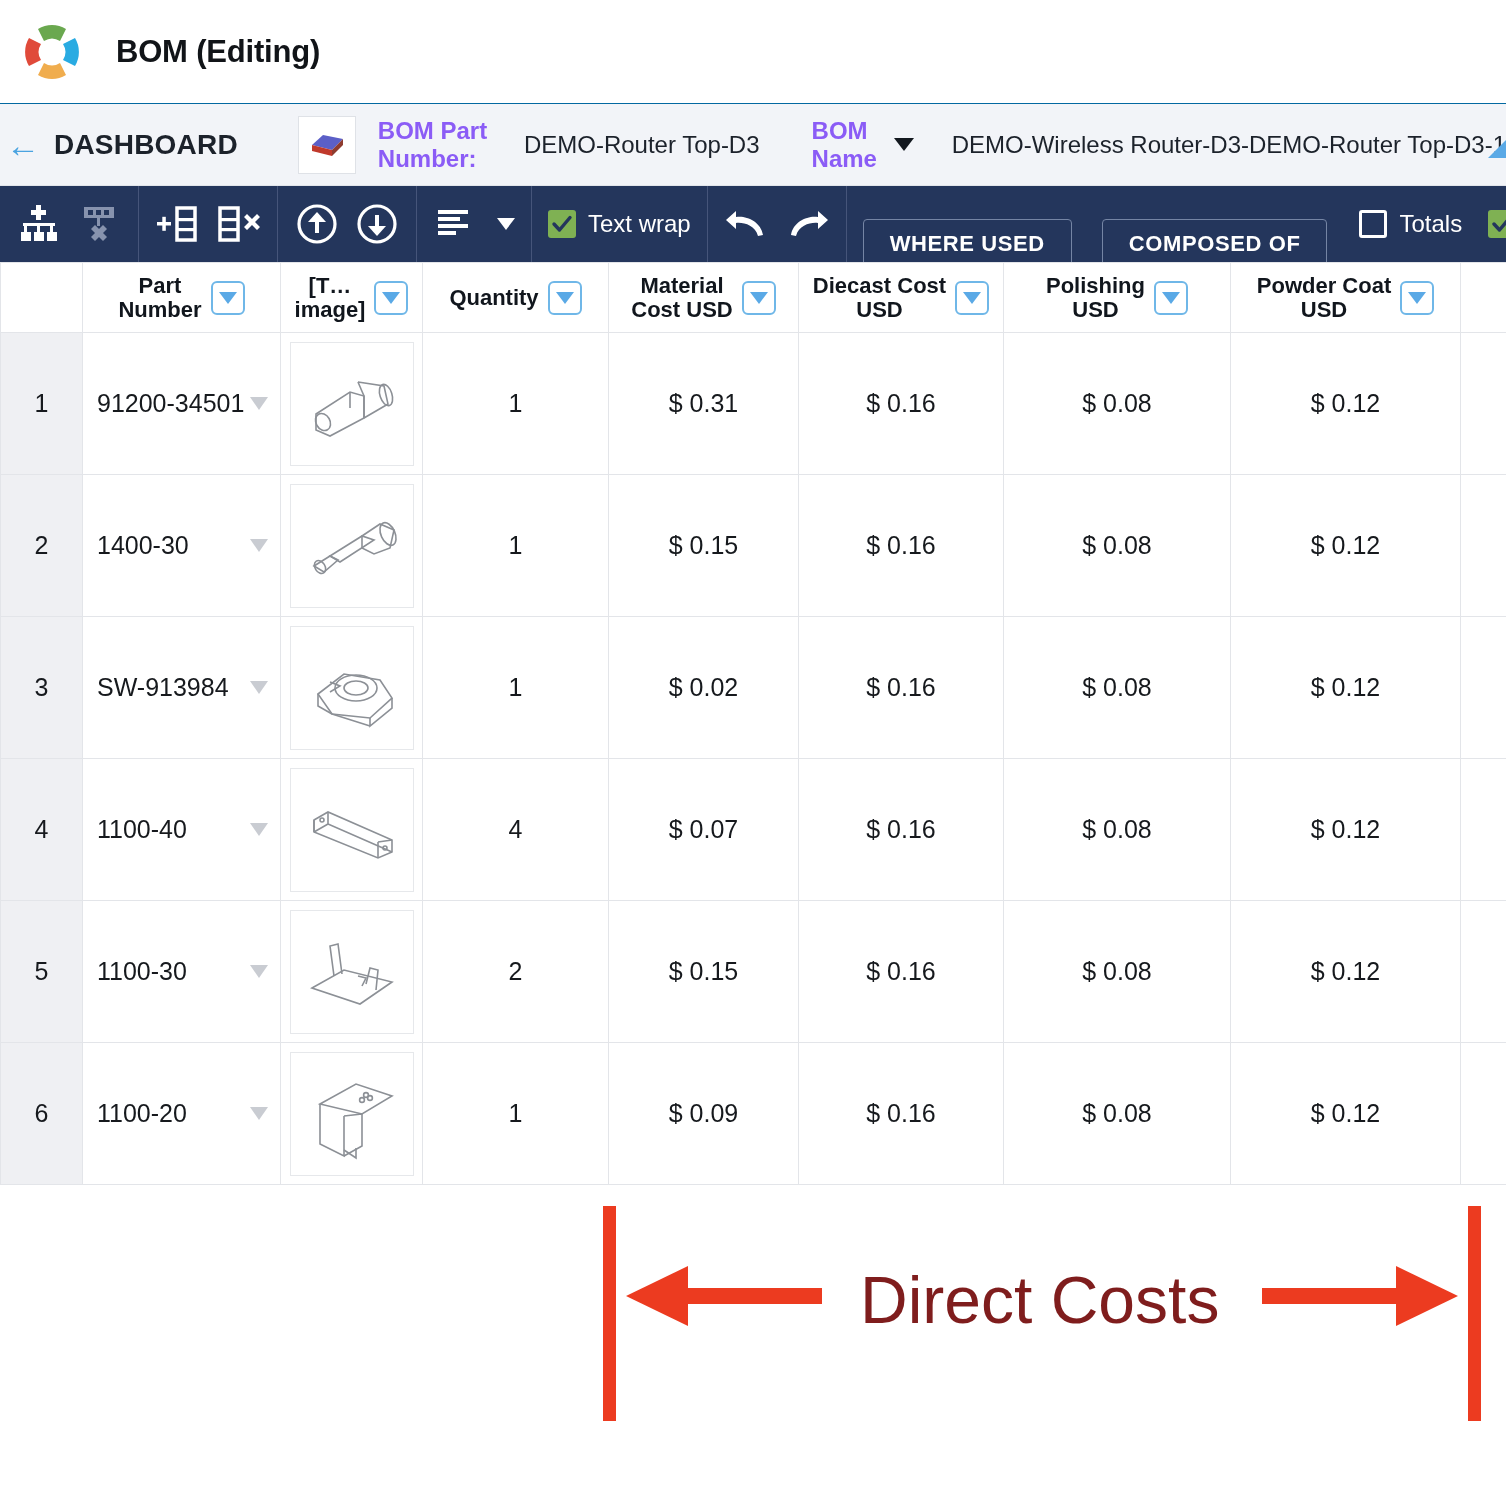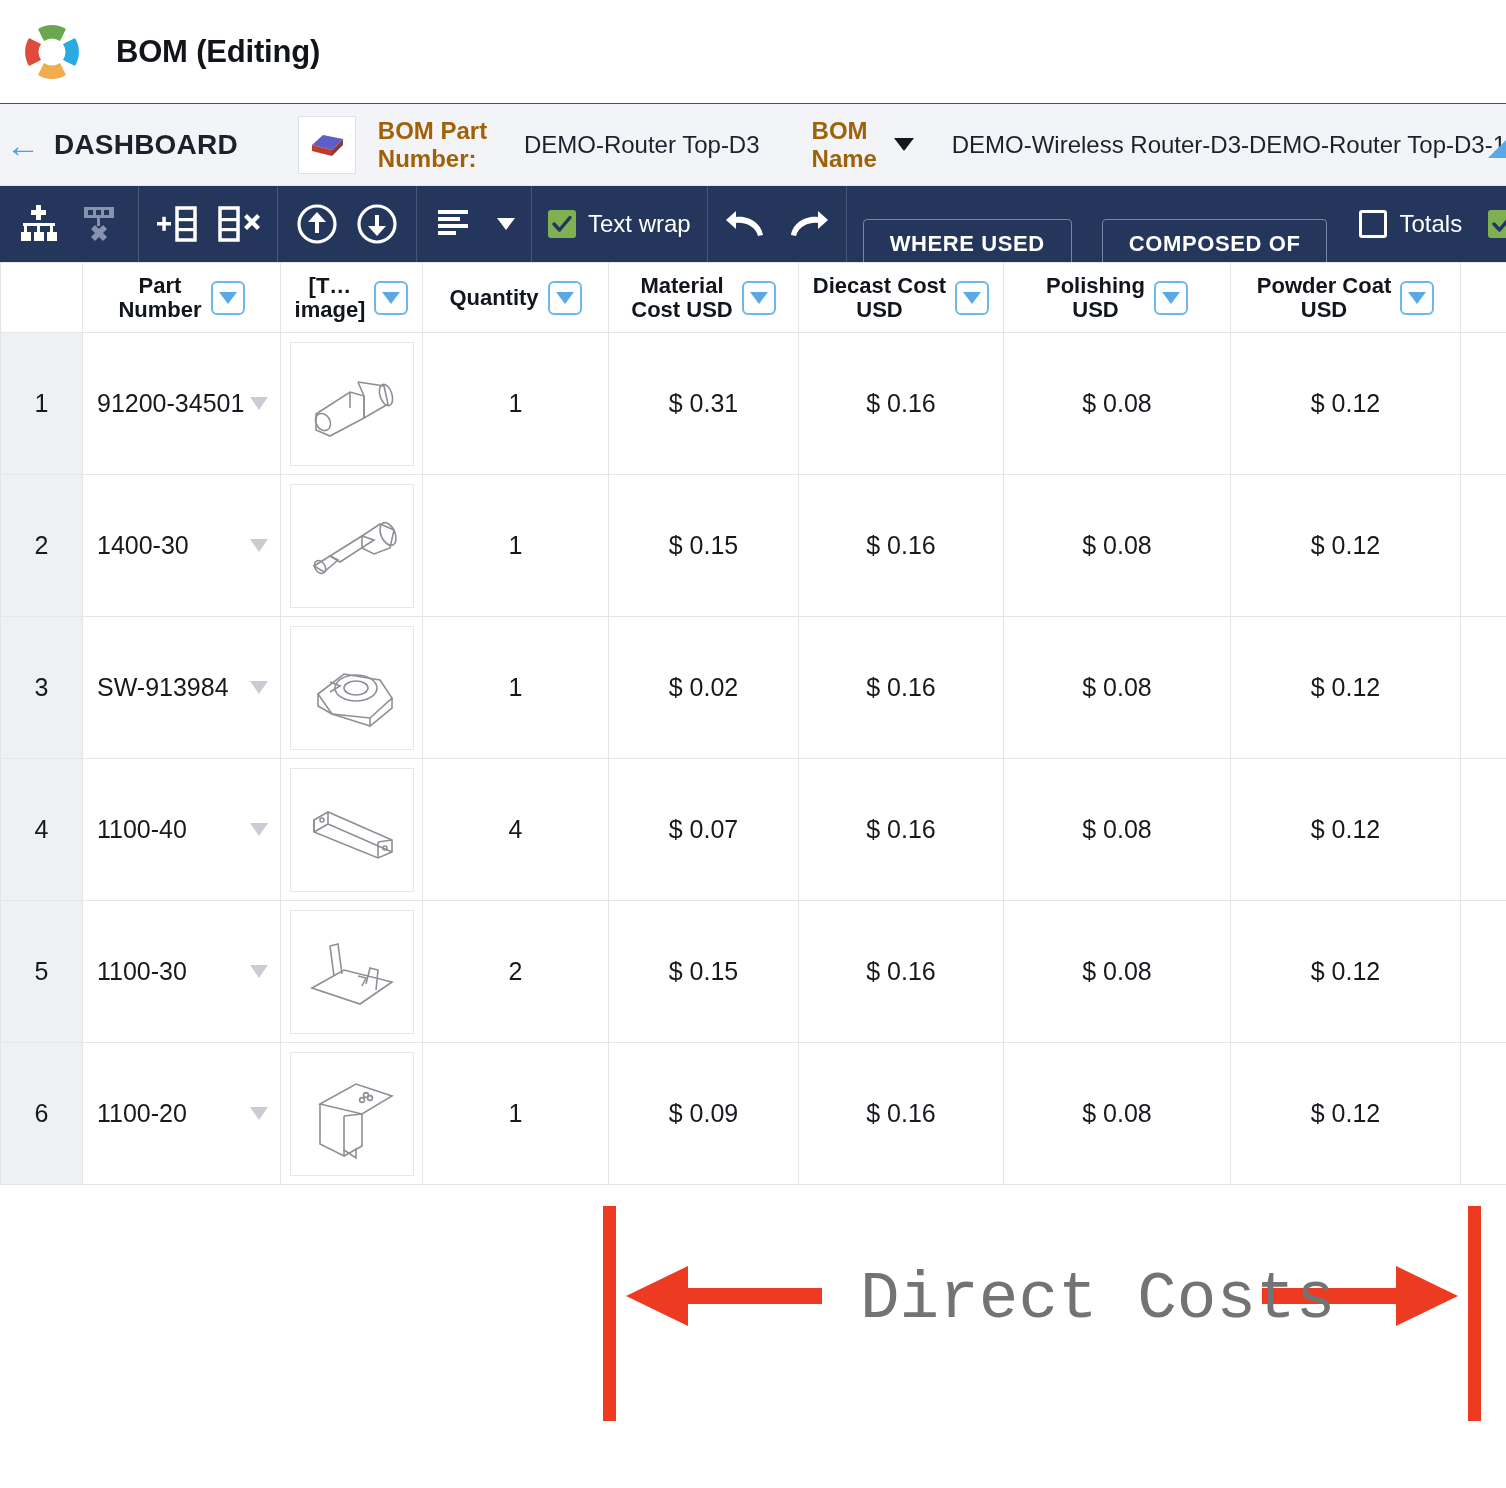--- a/index.html
+++ b/index.html
@@ -43,21 +43,21 @@
     font-size: 28px; font-weight: bold; color: #1c222b;
     letter-spacing: 0.2px;
   }
   .part-thumb {
     width: 58px; height: 58px; background: #ffffff;
     border: 1px solid #dfe2e7;
     margin-left: 60px; margin-right: 22px;
     display: flex; align-items: center; justify-content: center;
     flex: 0 0 auto;
   }
-  .field-label { font-size: 24px; font-weight: bold; color: #a16207; }
+  .field-label { font-size: 24px; font-weight: bold; color: #8b5cf6; }
   .field-value { font-size: 24px; color: #1c222b; margin-left: 10px; white-space: nowrap; }
   .bom-name-block { display: flex; align-items: center; margin-left: 52px; }
   .caret-down {
     width: 0; height: 0; border-left: 10px solid transparent;
     border-right: 10px solid transparent; border-top: 13px solid #13181f;
     margin-left: 13px;
   }
   .sh-edge {
     position: absolute; right: 0; top: 28px;
     width: 18px; height: 26px; overflow: hidden;
@@ -154,22 +154,22 @@
   col.c-tail { width: 46px; }
 
   
   .anno {
     position: absolute; left: 0; top: 0;
     width: 1506px; height: 1488px; pointer-events: none;
   }
   .anno-text {
     position: absolute;
     left: 860px; top: 1262px;
-    font-size: 66px; color: #737373;
-    font-family: Liberation Mono, monospace;
+    font-size: 66px; color: #7f1d1d;
+    font-family: Liberation Sans, sans-serif;
     white-space: nowrap;
   }
 </style>
 </head>
 <body>
 
 <div id="app">
 
   <div class="titlebar">
     <div class="logo">

